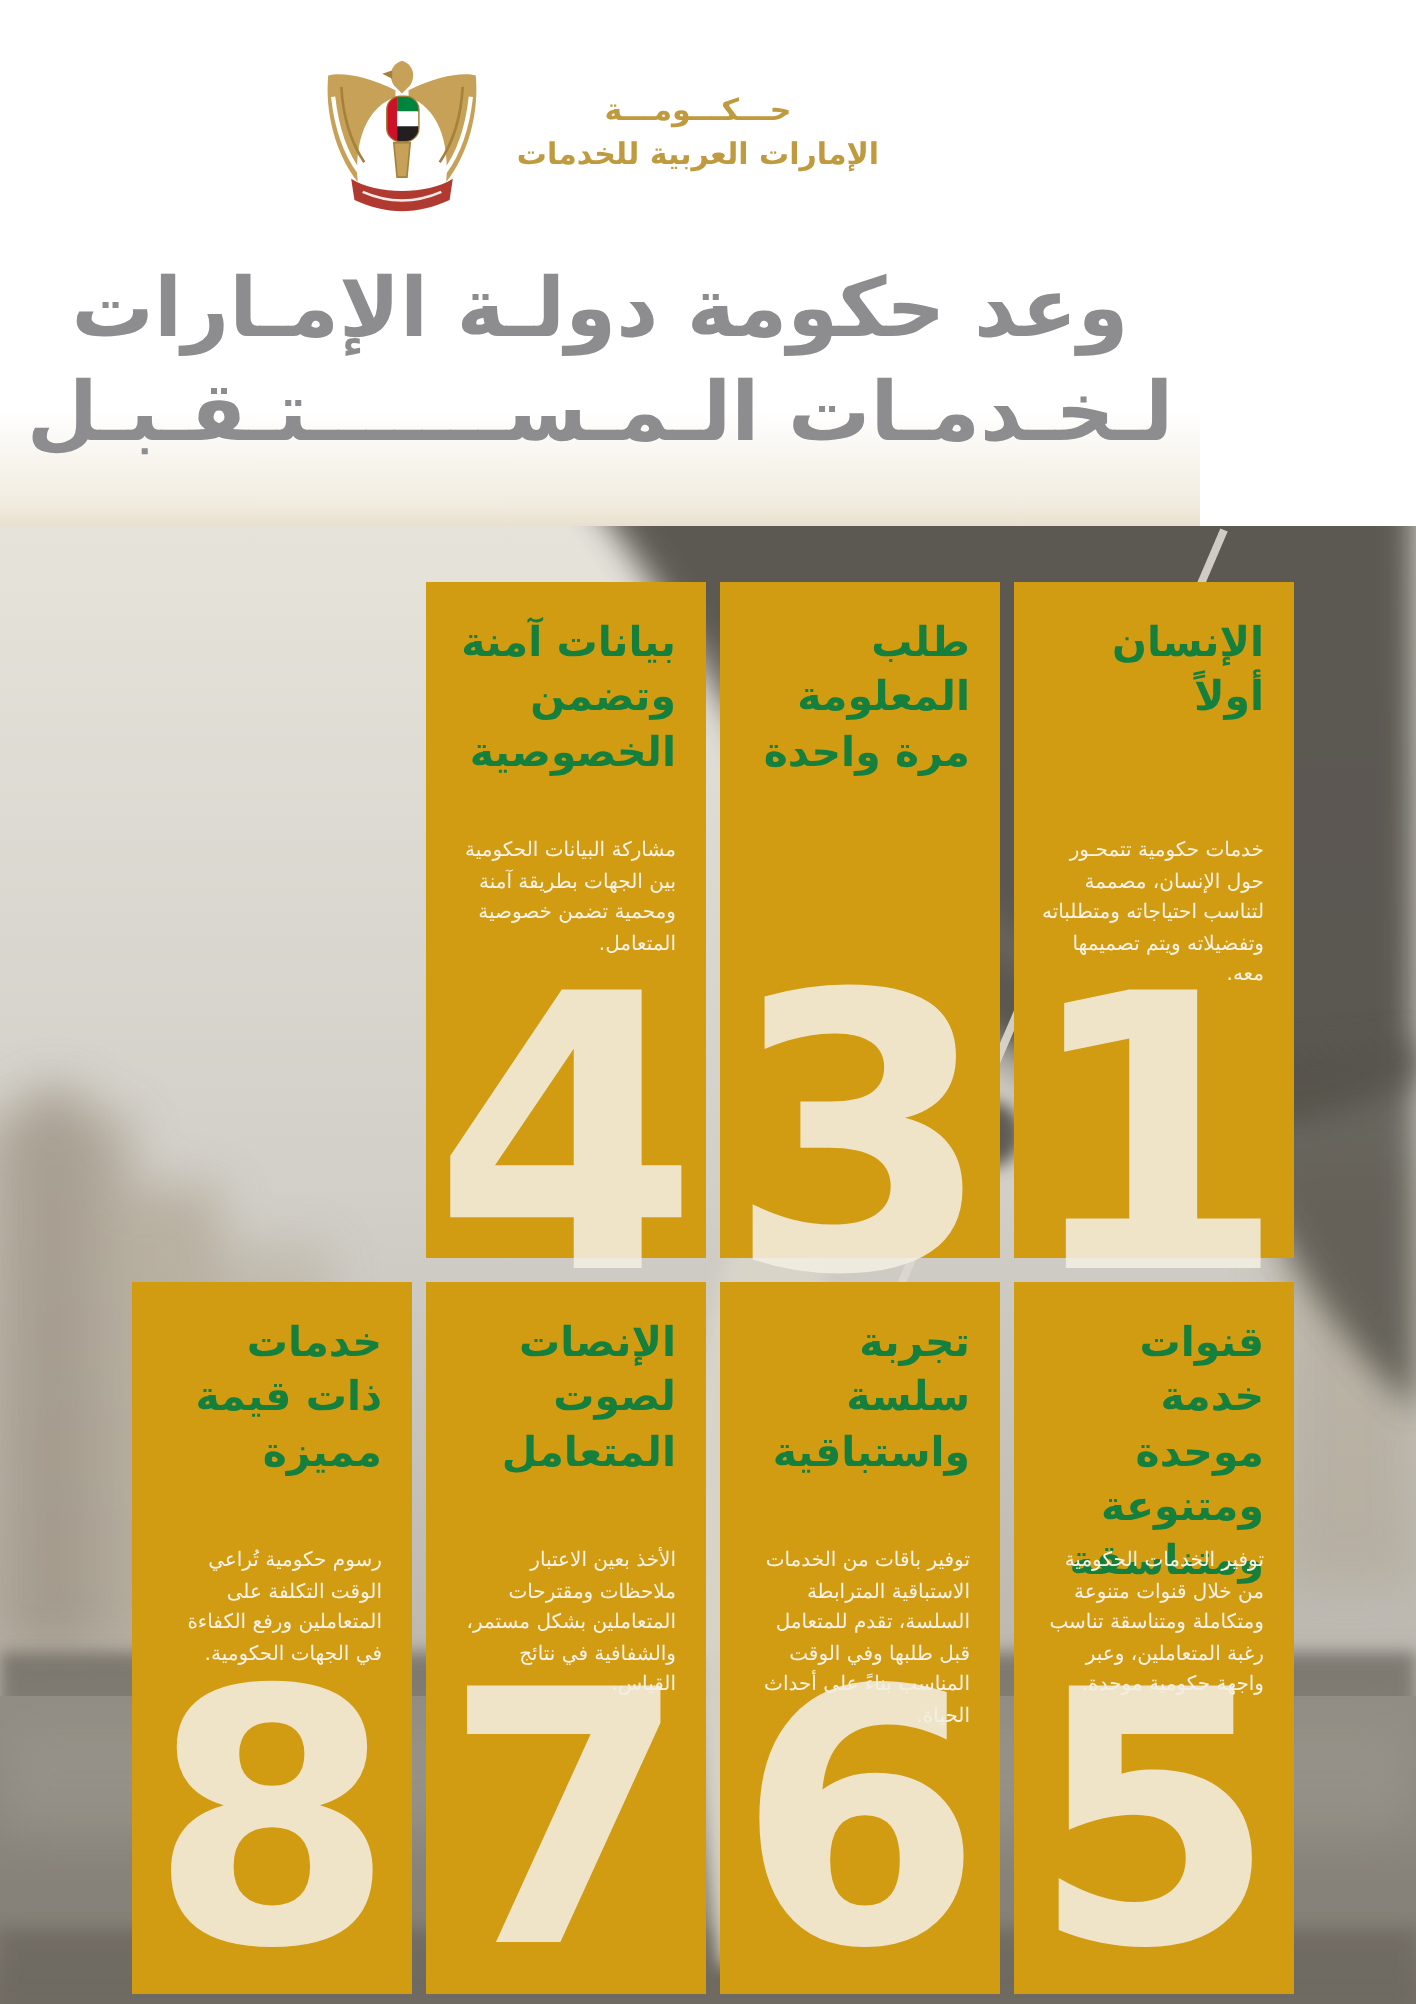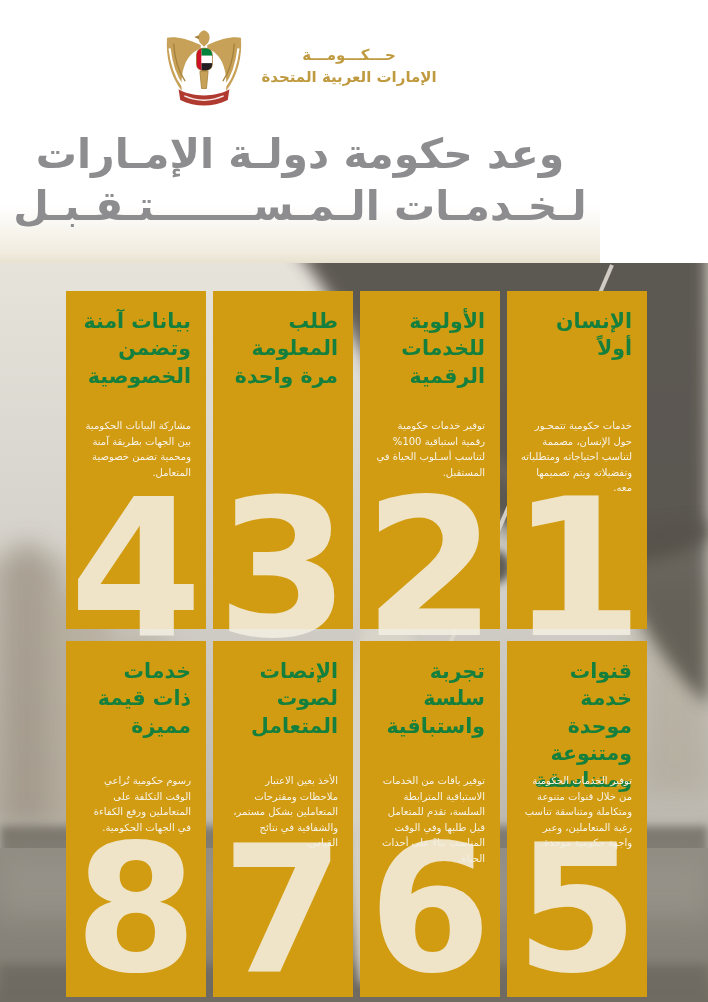--- a/index.html
+++ b/index.html
@@ -143,49 +143,41 @@
           <rect x="47" y="45" width="13" height="9" fill="#231f20"></rect>
         </g>
 
         <path d="M45,55 L55,55 L53,76 L47,76 Z" fill="#c7a158" stroke="#a4813c" stroke-width="1"></path>
 
         <path d="M19,77 C35,87 65,87 81,77 L79,90 C60,99 40,99 21,90 Z" fill="#b03a30"></path>
         <path d="M26,85 C42,92 58,92 74,85" stroke="#ffffff" stroke-width="1.6" fill="none" opacity="0.9"></path>
       </svg>
       <div class="logo-text">
         <div class="l1">حـــكـــومـــة</div>
-        <div class="l2">الإمارات العربية المتحدة</div>
+        <div class="l2">الإمارات العربية للخدمات</div>
       </div>
     </div>
     <div class="main-title">
       <div>وعد حكومة دولـة الإمـارات</div>
       <div>لـخـدمـات الـمـســـــــتـقـبـل</div>
     </div>
   </div>
 
   <div class="row row-top">
     <div class="card">
       <div class="card-bg"></div>
       <div class="card-inner">
         <div class="card-title">الإنسان أولاً</div>
         <div class="card-body">خدمات حكومية تتمحـور حول الإنسان، مصممة لتناسب احتياجاته ومتطلباته وتفضيلاته ويتم تصميمها معه.</div>
         <div class="card-number">1</div>
       </div>
     </div>
     <div class="card">
       <div class="card-bg"></div>
       <div class="card-inner">
-        <div class="card-title">الأولوية للخدمات الرقمية</div>
-        <div class="card-body">توفير خدمات حكومية رقمية استباقية 100% لتناسب أسـلوب الحياة في المستقبل.</div>
-        <div class="card-number">2</div>
-      </div>
-    </div>
-    <div class="card">
-      <div class="card-bg"></div>
-      <div class="card-inner">
         <div class="card-title">طلب المعلومة مرة واحدة</div>
         <div class="card-number">3</div>
       </div>
     </div>
     <div class="card">
       <div class="card-bg"></div>
       <div class="card-inner">
         <div class="card-title">بيانات آمنة وتضمن الخصوصية</div>
         <div class="card-body">مشاركة البيانات الحكومية بين الجهات بطريقة آمنة ومحمية تضمن خصوصية المتعامل.</div>
         <div class="card-number">4</div>

